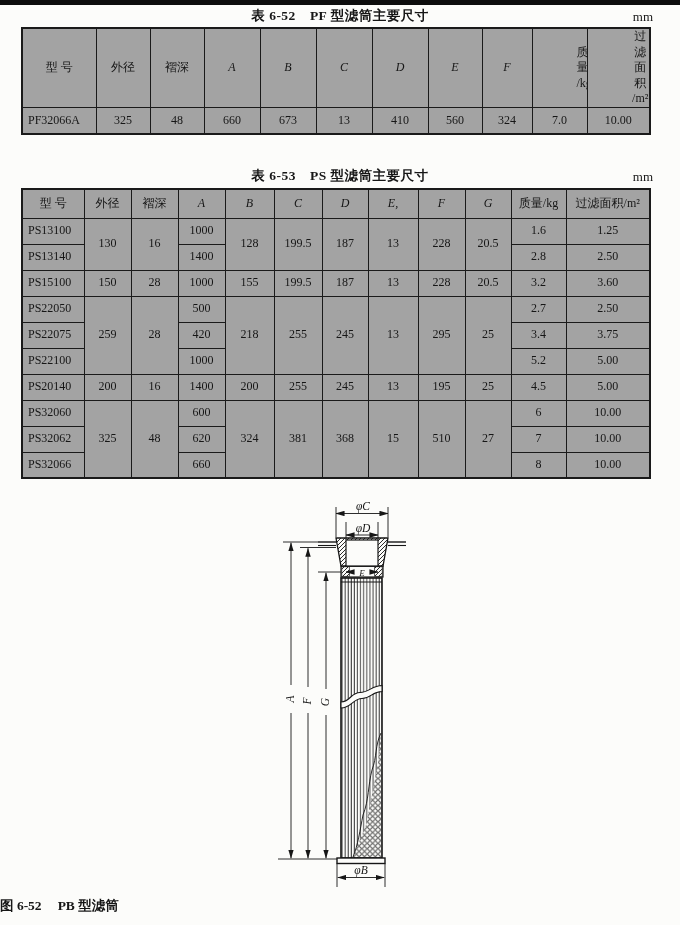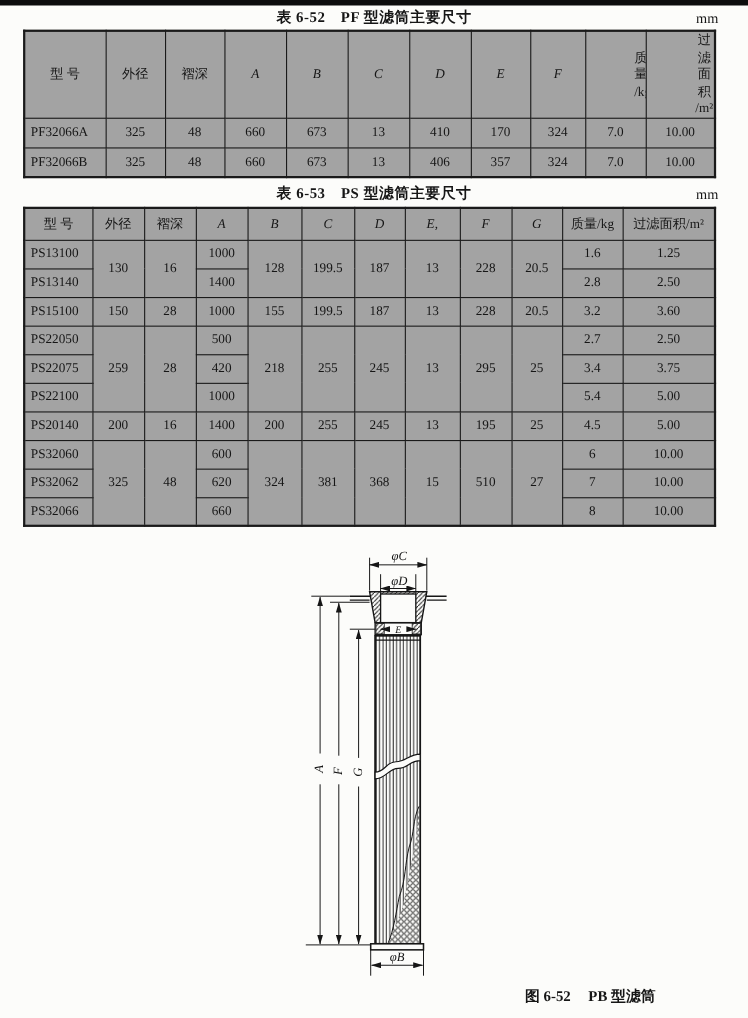--- a/index.html
+++ b/index.html
@@ -17,21 +17,21 @@
   table{position:absolute;border-collapse:collapse;table-layout:fixed;
     border:2px solid #1a1a1a;background:#a3a3a3;}
   td,th{border:1px solid #1a1a1a;text-align:center;vertical-align:middle;
     font-size:12px;font-weight:normal;padding:0;line-height:1.15;overflow:hidden;}
   th{font-size:12px;}
   .it{font-style:italic;font-family:"Liberation Serif",serif;}
   .model{text-align:left;padding-left:5px;font-size:12px;}
   #t1 tr.hd{height:40px;} #t1 tr.dt{height:27px;}
   #t2 tr.hd{height:29px;} #t2 tr.dt{height:26px;}
   .h2line div{line-height:1.3;padding-left:44px;}
-  .figcap{position:absolute;left:0;top:897px;width:596px;text-align:right;
+  .figcap{position:absolute;left:0;top:897px;width:596px;text-align:left;
     font-size:13.5px;font-weight:bold;}
   .figcap .pre{margin-right:16px;}
   svg text{font-family:"Liberation Serif",serif;}
   .dimlbl{font-style:italic;font-size:11.5px;}
   .dimsmall{font-style:italic;font-size:9px;}
 </style>
 </head>
 <body>
 
 <div class="topbar"></div>
@@ -76,34 +76,21 @@
     </th>
   </tr>
   <tr class="dt">
     <td class="model">PF32066A</td>
     <td>325</td>
     <td>48</td>
     <td>660</td>
     <td>673</td>
     <td>13</td>
     <td>410</td>
-    <td>170</td>
-    <td>324</td>
-    <td>7.0</td>
-    <td>10.00</td>
-  </tr>
-  <tr class="dt">
-    <td class="model">PF32066B</td>
-    <td>325</td>
-    <td>48</td>
-    <td>660</td>
-    <td>673</td>
-    <td>13</td>
-    <td>406</td>
-    <td>357</td>
+    <td>560</td>
     <td>324</td>
     <td>7.0</td>
     <td>10.00</td>
   </tr>
 </tbody>
   </table>
 
 <div class="tbl-title" style="top:167px;">
   <span class="pre">表 6-53</span><span>PS 型滤筒主要尺寸</span>
 </div>
@@ -189,21 +176,21 @@
   </tr>
   <tr class="dt">
     <td class="model">PS22075</td>
     <td>420</td>
     <td>3.4</td>
     <td>3.75</td>
   </tr>
   <tr class="dt">
     <td class="model">PS22100</td>
     <td>1000</td>
-    <td>5.4</td>
+    <td>5.2</td>
     <td>5.00</td>
   </tr>
   <tr class="dt">
     <td class="model">PS20140</td>
     <td>200</td>
     <td>16</td>
     <td>1400</td>
     <td>200</td>
     <td>255</td>
     <td>245</td>

